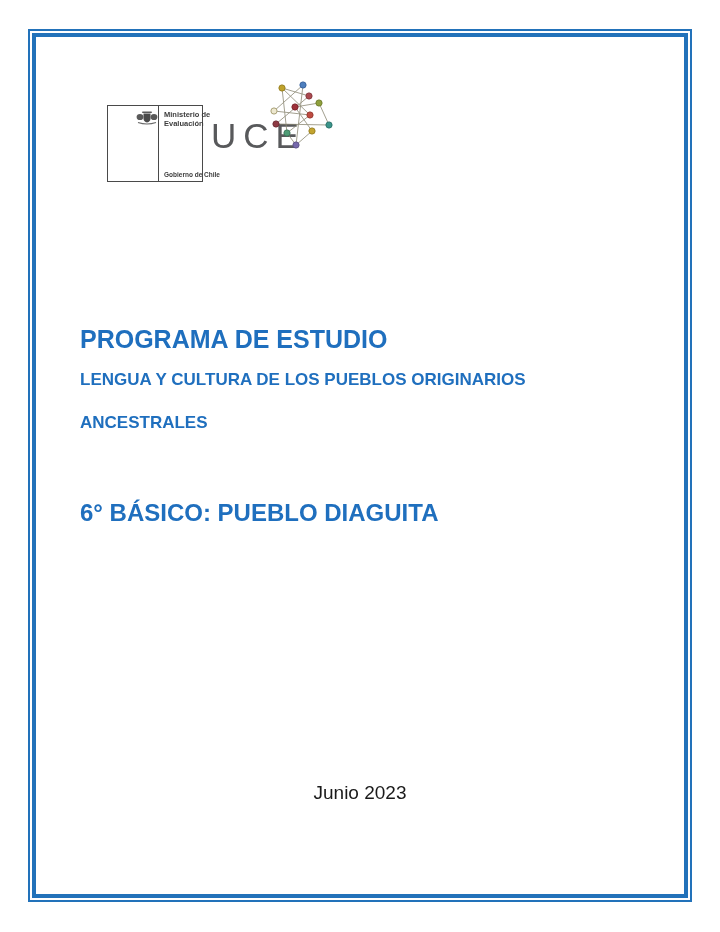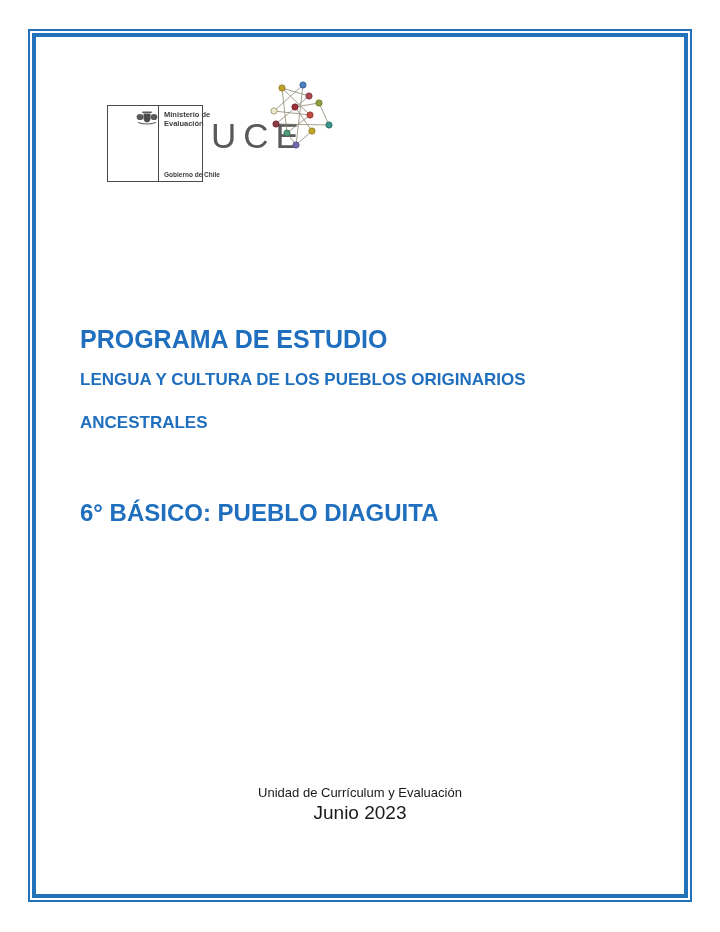--- a/index.html
+++ b/index.html
@@ -171,15 +171,14 @@
     <circle cx="50" cy="57" r="3.1" fill="#C3A42E" stroke="#9C8325"></circle>
     <circle cx="34" cy="71" r="3.1" fill="#7668AC" stroke="#5E538A"></circle>
   </g>
 </svg>
 
 <div class="title-block title-line1">PROGRAMA DE ESTUDIO</div>
 <div class="title-block title-line2">LENGUA Y CULTURA DE LOS PUEBLOS ORIGINARIOS ANCESTRALES</div>
 <div class="title-block title-subtitle">6° BÁSICO: PUEBLO DIAGUITA</div>
 
 <div class="cover-footer">
-  <div class="f1">Unidad de Currículum y Evaluación</div>
   <div class="f2">Junio 2023</div>
 </div>
 
 </body></html>

